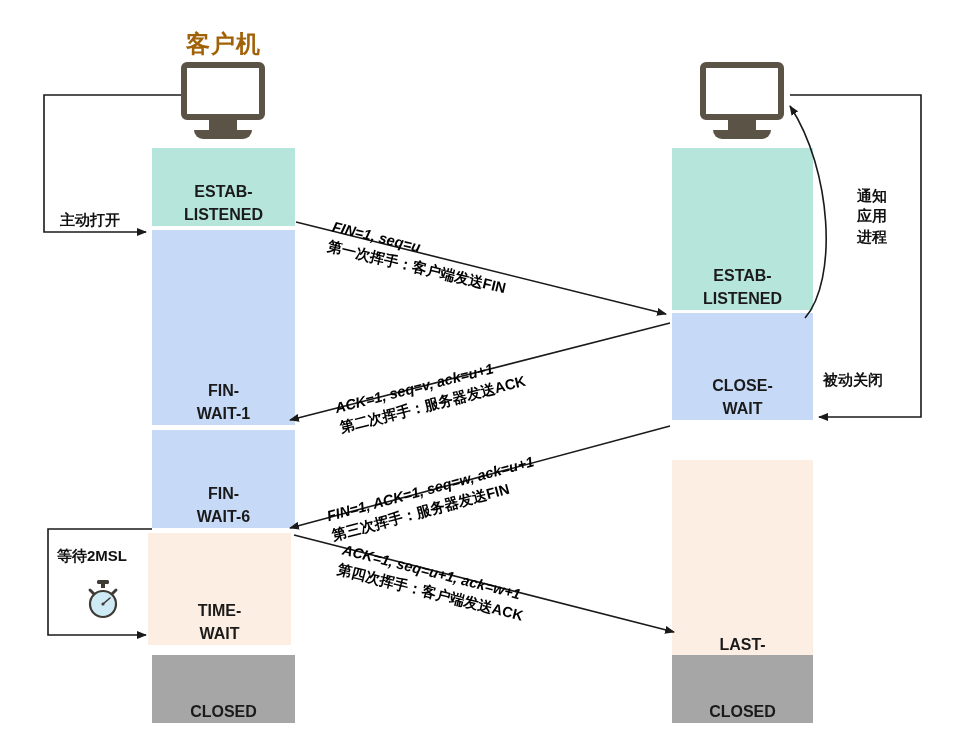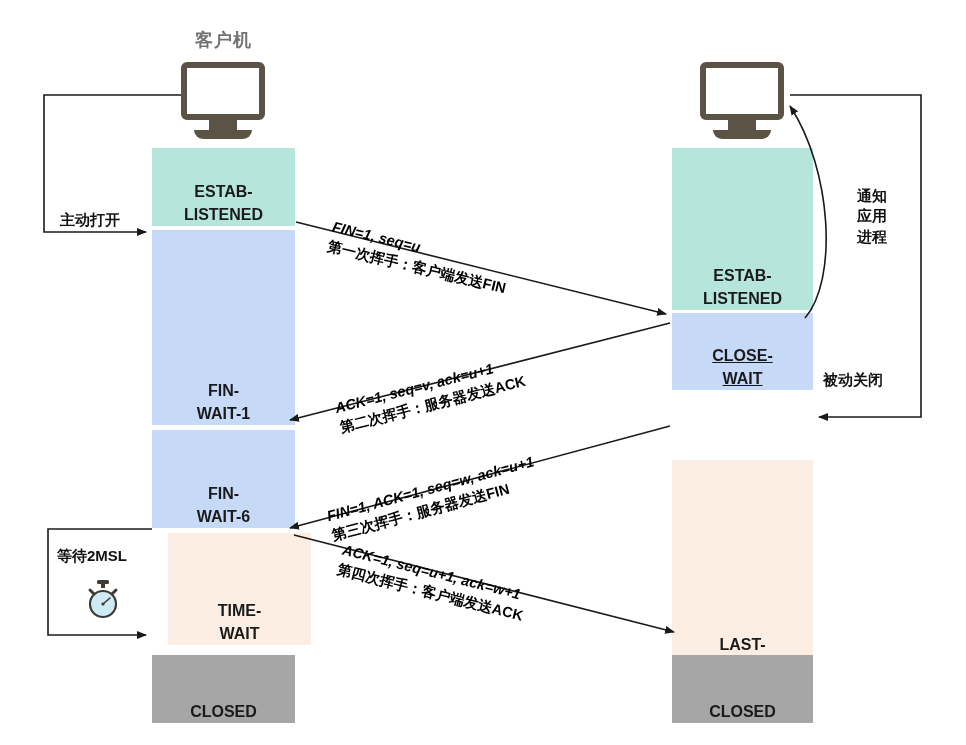--- a/index.html
+++ b/index.html
@@ -4,21 +4,21 @@
 <style>
   html,body{margin:0;padding:0;}
   body{
     width:966px;height:745px;background:#ffffff;
     font-family:"Liberation Sans","DejaVu Sans",sans-serif;
     overflow:hidden;position:relative;
   }
   #stage{position:absolute;left:0;top:0;width:966px;height:745px;}
 
   .col-title{
-    position:absolute;font-size:18px;font-weight:bold;color:#737373;
+    position:absolute;font-size:24px;font-weight:bold;color:#a16207;
     text-align:center;letter-spacing:1px;
   }
 
   .monitor{position:absolute;}
   .mon-screen{
     position:absolute;left:0;top:0;width:84px;height:58px;
     background:#ffffff;border:6px solid #5c5347;border-radius:6px;
     box-sizing:border-box;
   }
   .mon-base{
@@ -76,33 +76,33 @@
     <span>LISTENED</span>
   </div>
   <div class="state-box" style="left:152px;top:230px;width:143px;height:195px;background:#c6daf8;">
     <span>FIN-</span>
     <span>WAIT-1</span>
   </div>
   <div class="state-box" style="left:152px;top:430px;width:143px;height:98px;background:#c6daf8;">
     <span>FIN-</span>
     <span>WAIT-6</span>
   </div>
-  <div class="state-box" style="left:168px;top:533px;width:143px;height:112px;background:#fdeee3;">
+  <div class="state-box" style="left:148px;top:533px;width:143px;height:112px;background:#fdeee3;">
     <span>TIME-</span>
     <span>WAIT</span>
   </div>
   <div class="state-box" style="left:152px;top:655px;width:143px;height:68px;background:#a6a6a6;">
     <span>CLOSED</span>
   </div>
 
   <div class="state-box" style="left:672px;top:148px;width:141px;height:162px;background:#b6e5dc;">
     <span>ESTAB-</span>
     <span>LISTENED</span>
   </div>
-  <div class="state-box" style="left:672px;top:313px;width:141px;height:77px;background:#c6daf8;text-decoration:underline;">
+  <div class="state-box" style="left:672px;top:313px;width:141px;height:107px;background:#c6daf8;">
     <span>CLOSE-</span>
     <span>WAIT</span>
   </div>
   <div class="state-box" style="left:672px;top:426px;width:141px;height:219px;background:#fdeee3;margin-top:34px;">
     <span>LAST-</span>
     <span>ACK</span>
   </div>
   <div class="state-box" style="left:672px;top:655px;width:141px;height:68px;background:#a6a6a6;">
     <span>CLOSED</span>
   </div>

